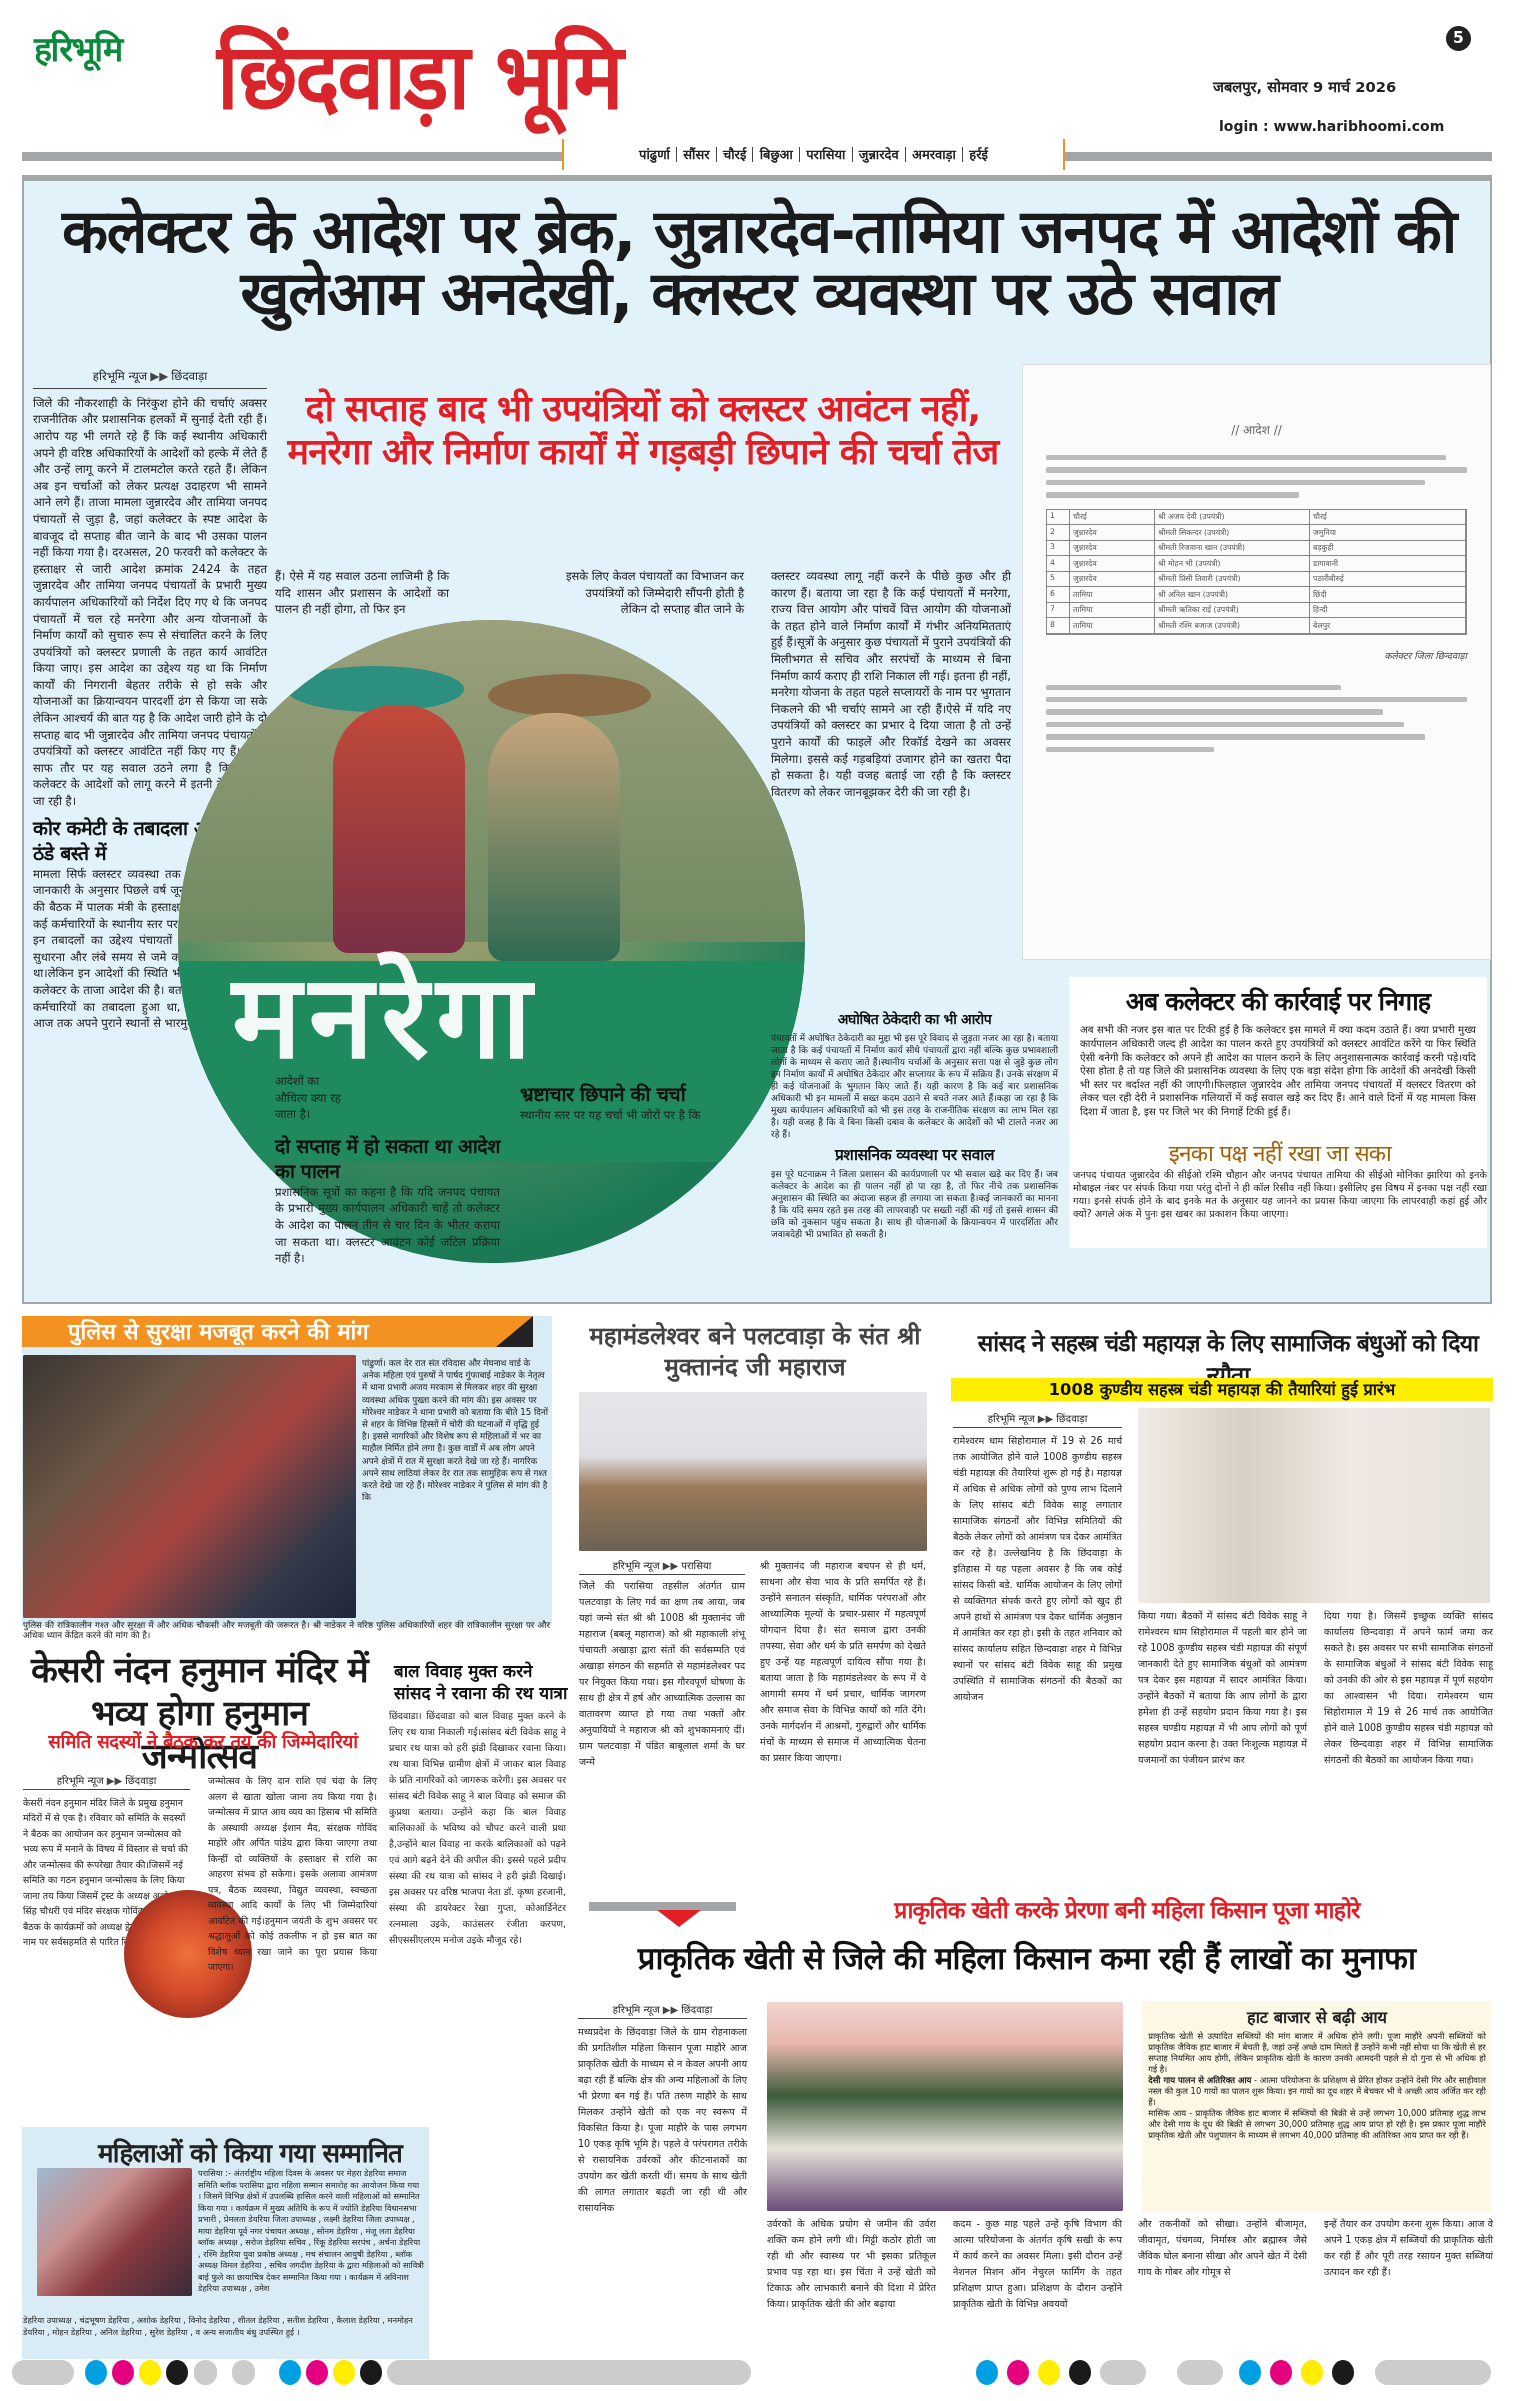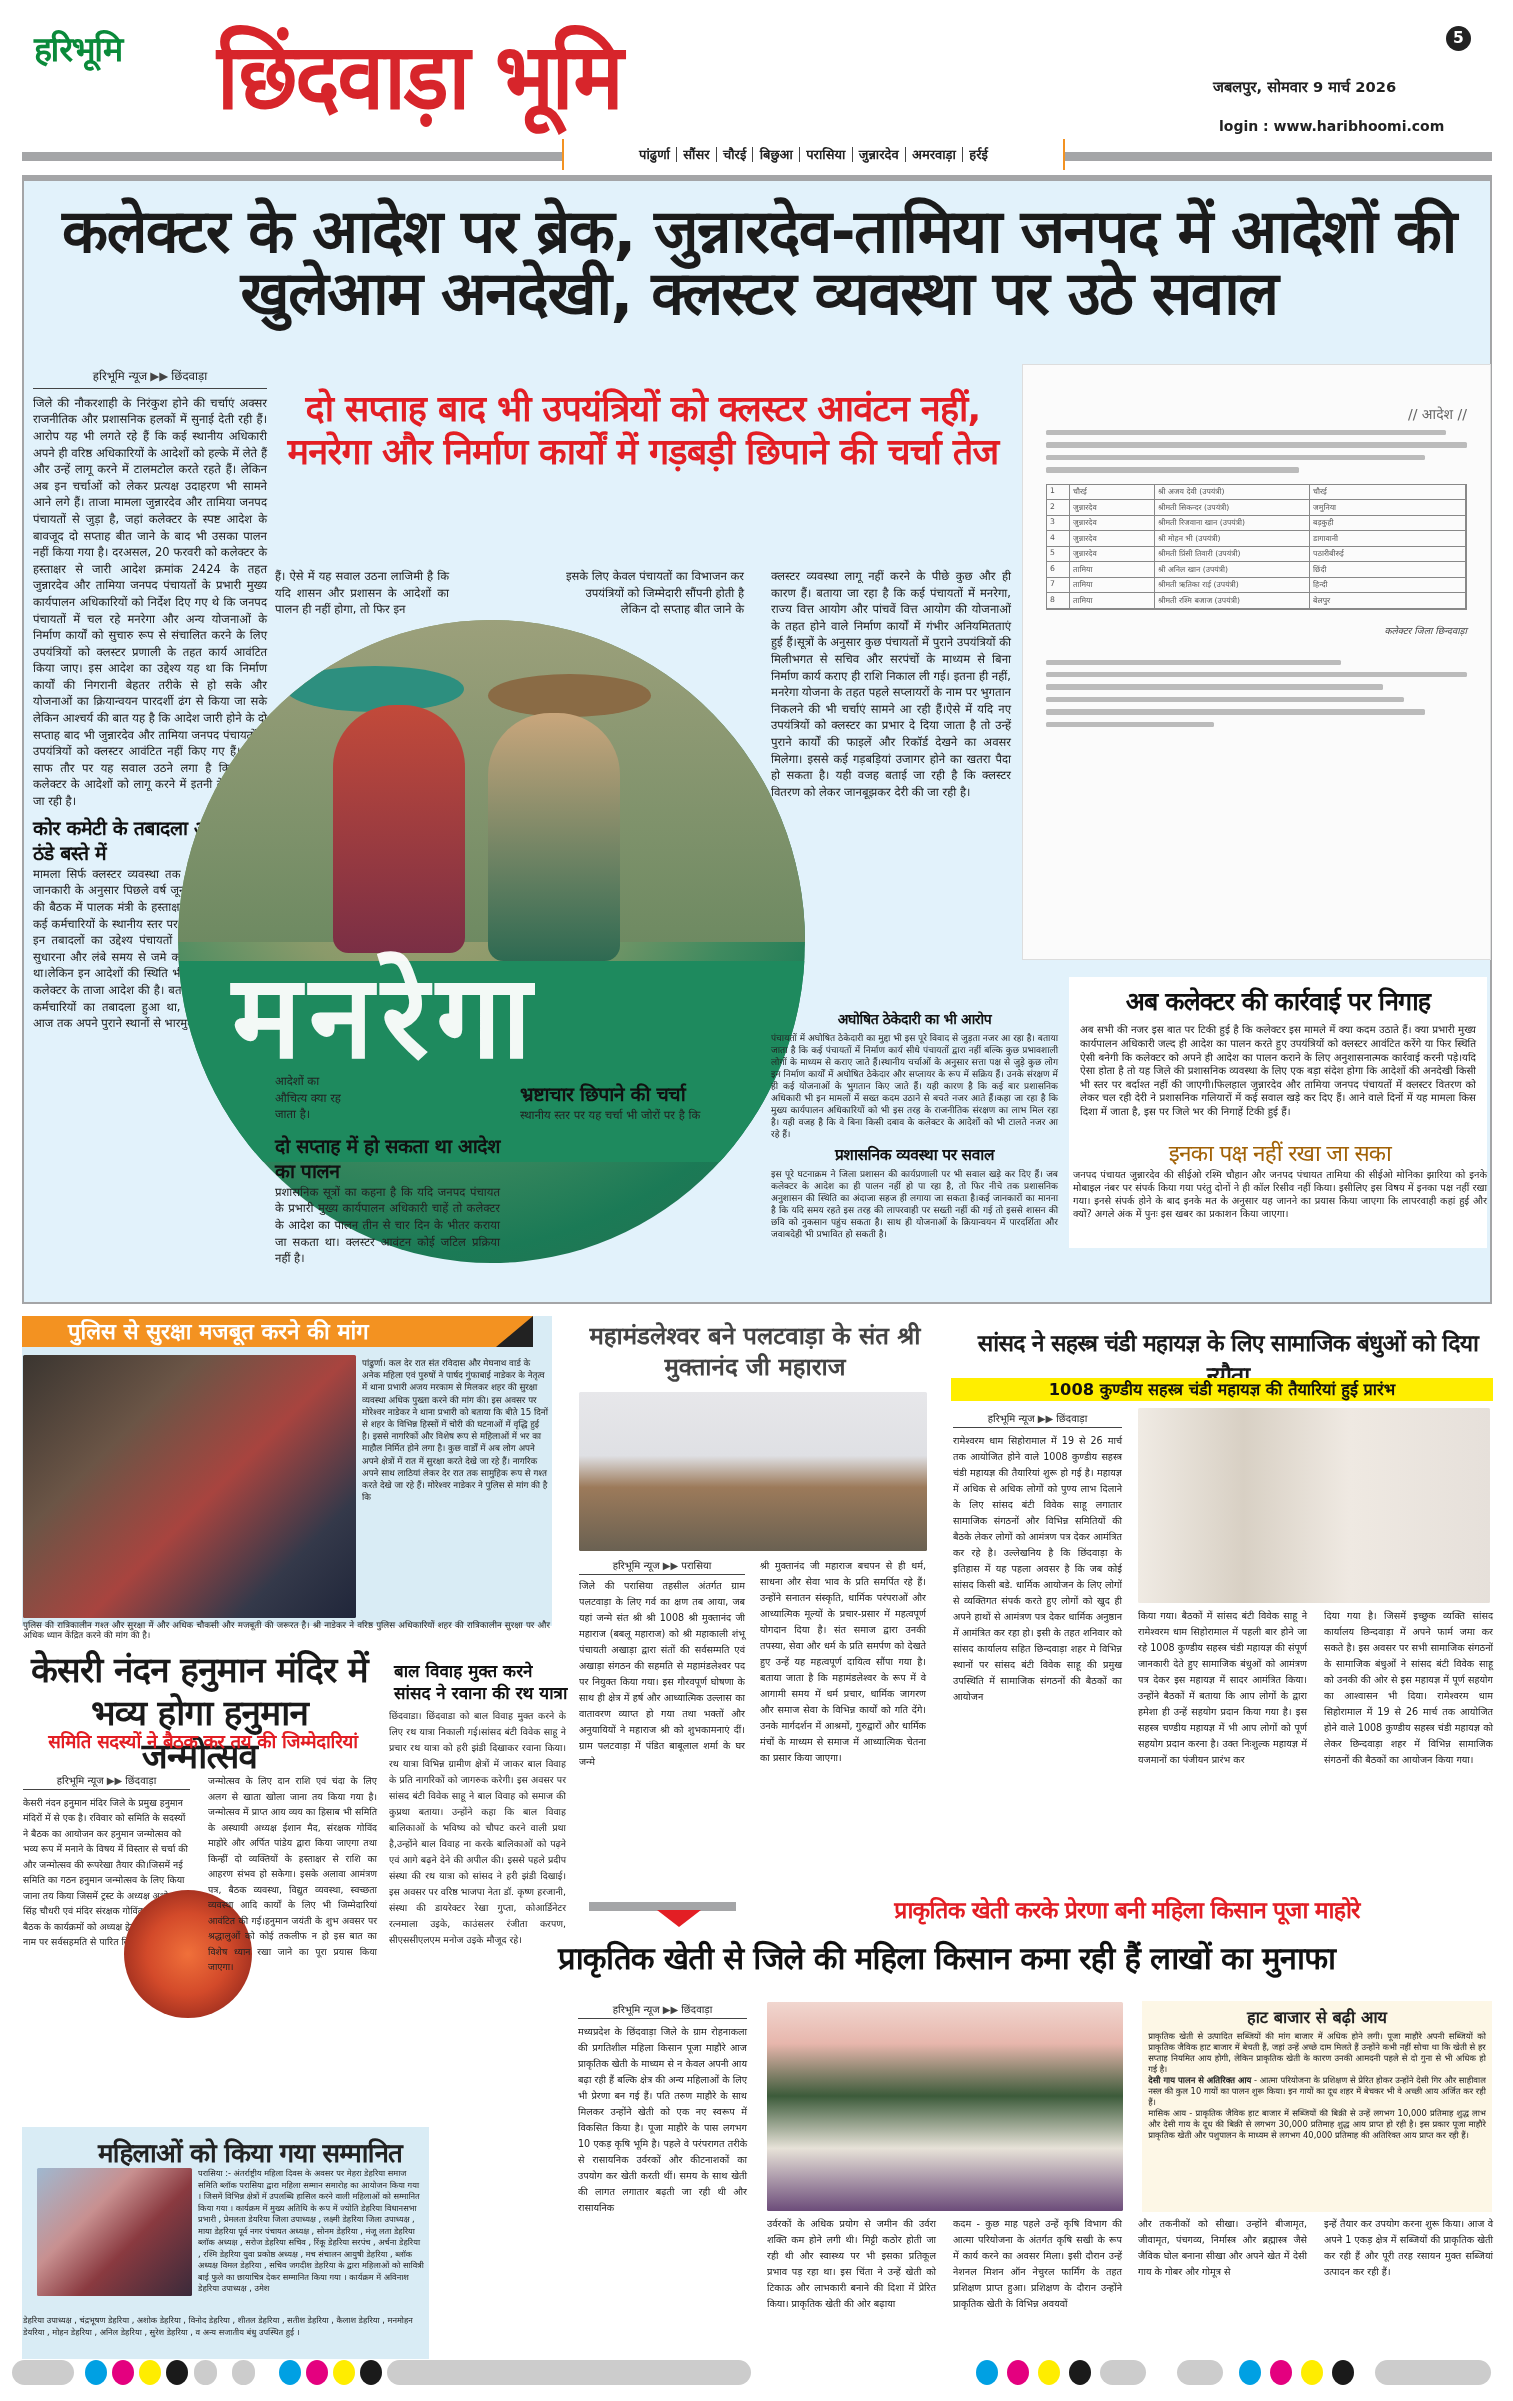--- a/index.html
+++ b/index.html
@@ -64,21 +64,21 @@
 
 #bal-hd{left:394px;top:1660px;width:178px;font-size:17px;font-weight:bold;line-height:22px;color:#111}
 
 #samman-box{left:22px;top:2127px;width:407px;height:232px;background:#d9ecf5}
 #samman-hd{left:98px;top:2134px;font-size:26px;font-weight:bold;color:#222;letter-spacing:-0.8px}
 #samman-photo{left:37px;top:2168px;width:155px;height:128px;background:linear-gradient(135deg,#9fb8d0 0%,#c89090 35%,#8a3a40 60%,#3a2a3a 100%)}
 
 #prak-bar{left:589px;top:1902px;width:147px;height:9.3px;background:#a4a5a7}
 #prak-chev{left:657px;top:1910px;width:0;height:0;border-left:22px solid transparent;border-right:22px solid transparent;border-top:17px solid #e31e24}
 #prak-red-hd{left:767px;top:1893px;width:720px;font-size:23px;font-weight:bold;color:#e31e24;text-align:center;letter-spacing:-0.8px}
-#prak-hd{left:558px;top:1936px;width:937px;font-size:31px;font-weight:bold;color:#111;letter-spacing:-0.8px}
+#prak-hd{left:558px;top:1936px;width:937px;font-size:31px;font-weight:bold;color:#111;text-align:center;letter-spacing:-0.8px}
 #prak-photo{left:767px;top:2002px;width:356px;height:209px;background:linear-gradient(180deg,#f1d6cf 0%,#e7b6ac 20%,#3c5b3a 45%,#e7e2d8 70%,#6c4c7a 100%)}
 #haat-box{left:1142px;top:2001px;width:350px;height:211px;background:#fdf7e6;padding:4.6px 6.2px}
 #haat-box h3{font-size:16.3px;text-align:center;font-weight:bold;color:#222;margin-bottom:3.1px}
 
 .reg{position:absolute;border-radius:50%;width:22px;height:25px;top:2360px}
 .pill{position:absolute;top:2360px;height:25px;background:#ccc;border-radius:12.4px}
 </style>
 </head>
 <body>
 
@@ -137,21 +137,21 @@
   <p class="txt" style="font-size:11.5px;line-height:16.6px">क्लस्टर व्यवस्था लागू नहीं करने के पीछे कुछ और ही कारण हैं। बताया जा रहा है कि कई पंचायतों में मनरेगा, राज्य वित्त आयोग और पांचवें वित्त आयोग की योजनाओं के तहत होने वाले निर्माण कार्यों में गंभीर अनियमितताएं हुई हैं।सूत्रों के अनुसार कुछ पंचायतों में पुराने उपयंत्रियों की मिलीभगत से सचिव और सरपंचों के माध्यम से बिना निर्माण कार्य कराए ही राशि निकाल ली गई। इतना ही नहीं, मनरेगा योजना के तहत पहले सप्लायरों के नाम पर भुगतान निकलने की भी चर्चाएं सामने आ रही हैं।ऐसे में यदि नए उपयंत्रियों को क्लस्टर का प्रभार दे दिया जाता है तो उन्हें पुराने कार्यों की फाइलें और रिकॉर्ड देखने का अवसर मिलेगा। इससे कई गड़बड़ियां उजागर होने का खतरा पैदा हो सकता है। यही वजह बताई जा रही है कि क्लस्टर वितरण को लेकर जानबूझकर देरी की जा रही है।</p>
 </div>
 <div class="abs" style="left:771px;top:1007px;width:287px">
   <div class="sec-hd" style="text-align:center;font-size:14px">अघोषित ठेकेदारी का भी आरोप</div>
   <p class="txt-sm" style="font-size:9px;line-height:12px">पंचायतों में अघोषित ठेकेदारी का मुद्दा भी इस पूरे विवाद से जुड़ता नजर आ रहा है। बताया जाता है कि कई पंचायतों में निर्माण कार्य सीधे पंचायतों द्वारा नहीं बल्कि कुछ प्रभावशाली लोगों के माध्यम से कराए जाते हैं।स्थानीय चर्चाओं के अनुसार सत्ता पक्ष से जुड़े कुछ लोग इन निर्माण कार्यों में अघोषित ठेकेदार और सप्लायर के रूप में सक्रिय हैं। उनके संरक्षण में ही कई योजनाओं के भुगतान किए जाते हैं। यही कारण है कि कई बार प्रशासनिक अधिकारी भी इन मामलों में सख्त कदम उठाने से बचते नजर आते हैं।कहा जा रहा है कि मुख्य कार्यपालन अधिकारियों को भी इस तरह के राजनीतिक संरक्षण का लाभ मिल रहा है। यही वजह है कि वे बिना किसी दबाव के कलेक्टर के आदेशों को भी टालते नजर आ रहे हैं।</p>
   <div class="sec-hd" style="text-align:center;font-size:15.5px;margin-top:3.1px">प्रशासनिक व्यवस्था पर सवाल</div>
   <p class="txt-sm" style="font-size:9px;line-height:12px">इस पूरे घटनाक्रम ने जिला प्रशासन की कार्यप्रणाली पर भी सवाल खड़े कर दिए हैं। जब कलेक्टर के आदेश का ही पालन नहीं हो पा रहा है, तो फिर नीचे तक प्रशासनिक अनुशासन की स्थिति का अंदाजा सहज ही लगाया जा सकता है।कई जानकारों का मानना है कि यदि समय रहते इस तरह की लापरवाही पर सख्ती नहीं की गई तो इससे शासन की छवि को नुकसान पहुंच सकता है। साथ ही योजनाओं के क्रियान्वयन में पारदर्शिता और जवाबदेही भी प्रभावित हो सकती है।</p>
 </div>
 
 <div class="abs" id="doc-image">
-  <div style="text-align:right;font-size:14px;color:#666;margin:0 0">// आदेश //</div>
+  <div style="text-align:center;font-size:12px;color:#666;margin:17px 0">// आदेश //</div>
   <div class="doc-line" style="width:95%"></div>
     <div class="doc-line"></div>
     <div class="doc-line" style="width:90%"></div>
     <div class="doc-line" style="width:60%"></div>
   <div class="doc-table">
     <div class="doc-row">
         <div style="width:23px">1</div>
         <div style="width:85px">चौरई</div>
         <div style="width:155px">श्री अजय देवी (उपयंत्री)</div>
         <div style="flex:1">चौरई</div>

